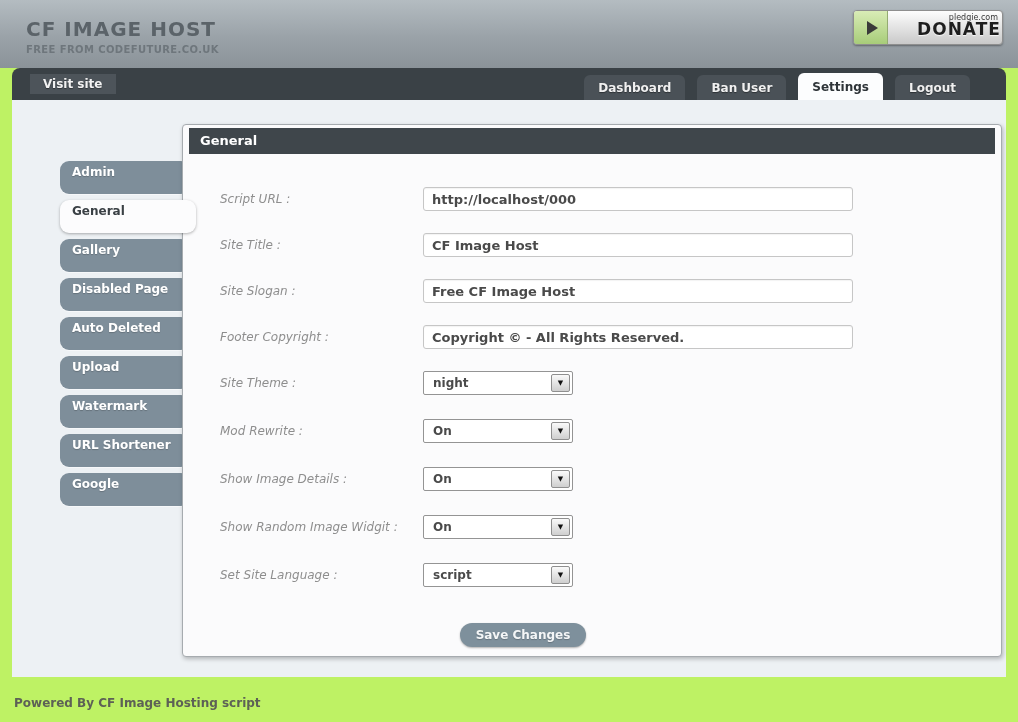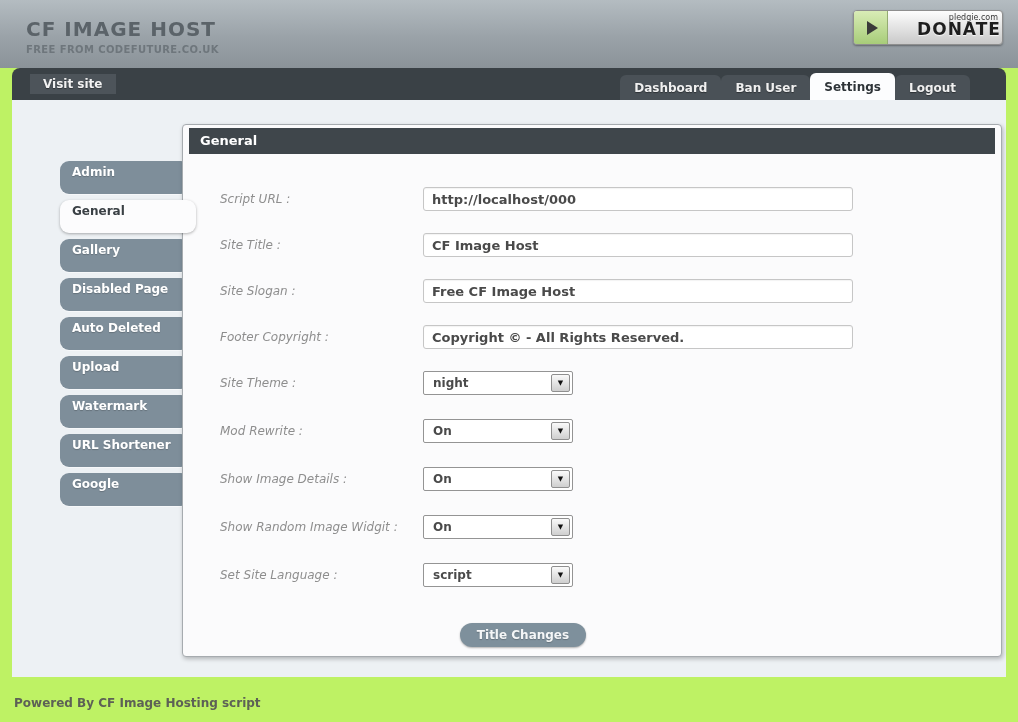--- a/index.html
+++ b/index.html
@@ -24,21 +24,21 @@
   .donate-label { font-size:17px; font-weight:bold; color:#1e1e1e; letter-spacing:1px;
             text-shadow:0 1px 1px rgba(255,255,255,0.8); margin-top:3px; }
   .pledgie { position:absolute; top:2px; right:4px; font-size:8px; color:#3a3a3a; }
 
   
   .navbar { position:absolute; left:12px; right:12px; top:68px; height:32px;
             background:#3a4146; border-radius:8px 8px 0 0; }
   .visit-site { position:absolute; left:18px; top:6px; height:20px; line-height:20px; padding:0 13px;
             background:#4d545a; border-radius:0; color:#f2f2f2; font-weight:bold; font-size:12px;
             cursor:pointer; text-shadow:0 1px 1px rgba(0,0,0,0.4); }
-  .tabs { position:absolute; right:36px; bottom:0; display:flex; align-items:flex-end; gap:0; }
+  .tabs { position:absolute; right:36px; bottom:0; display:flex; align-items:flex-end; gap:12px; }
   .tab { height:25px; line-height:26px; padding:0 14px; background:#4a5157; border-radius:6px 6px 0 0;
             color:#f0f0f0; font-weight:bold; font-size:12px; cursor:pointer; text-shadow:0 1px 1px rgba(0,0,0,0.4); }
   .tab.active { height:27px; line-height:28px; background:#fcfdfe; color:#2e3438; text-shadow:none; }
 
   
   .content { position:absolute; left:12px; right:12px; top:100px; height:577px; background:#edf1f4; }
 
   .sidebar { position:absolute; left:48px; top:61px; width:150px; }
   .side-item { position:relative; height:33px; line-height:23px; margin-bottom:6px; padding-left:12px;
             width:118px; background:#7e8e9a; border-radius:9px; color:#ffffff; font-weight:bold; font-size:12px;
@@ -162,20 +162,20 @@
               </div>
             </div>
             <div class="row select-row">
               <label>Set Site Language :</label>
               <div class="select">
                 <span class="val">script</span>
                 <span class="btn">▼</span>
               </div>
             </div>
           </div>
-        <button class="save-btn">Title Changes</button>
+        <button class="save-btn">Save Changes</button>
       </div>
     </div>
   </div>
 
   <div class="footer-text">Powered By CF Image Hosting script</div>
 
 </div>
 
 </body></html>

